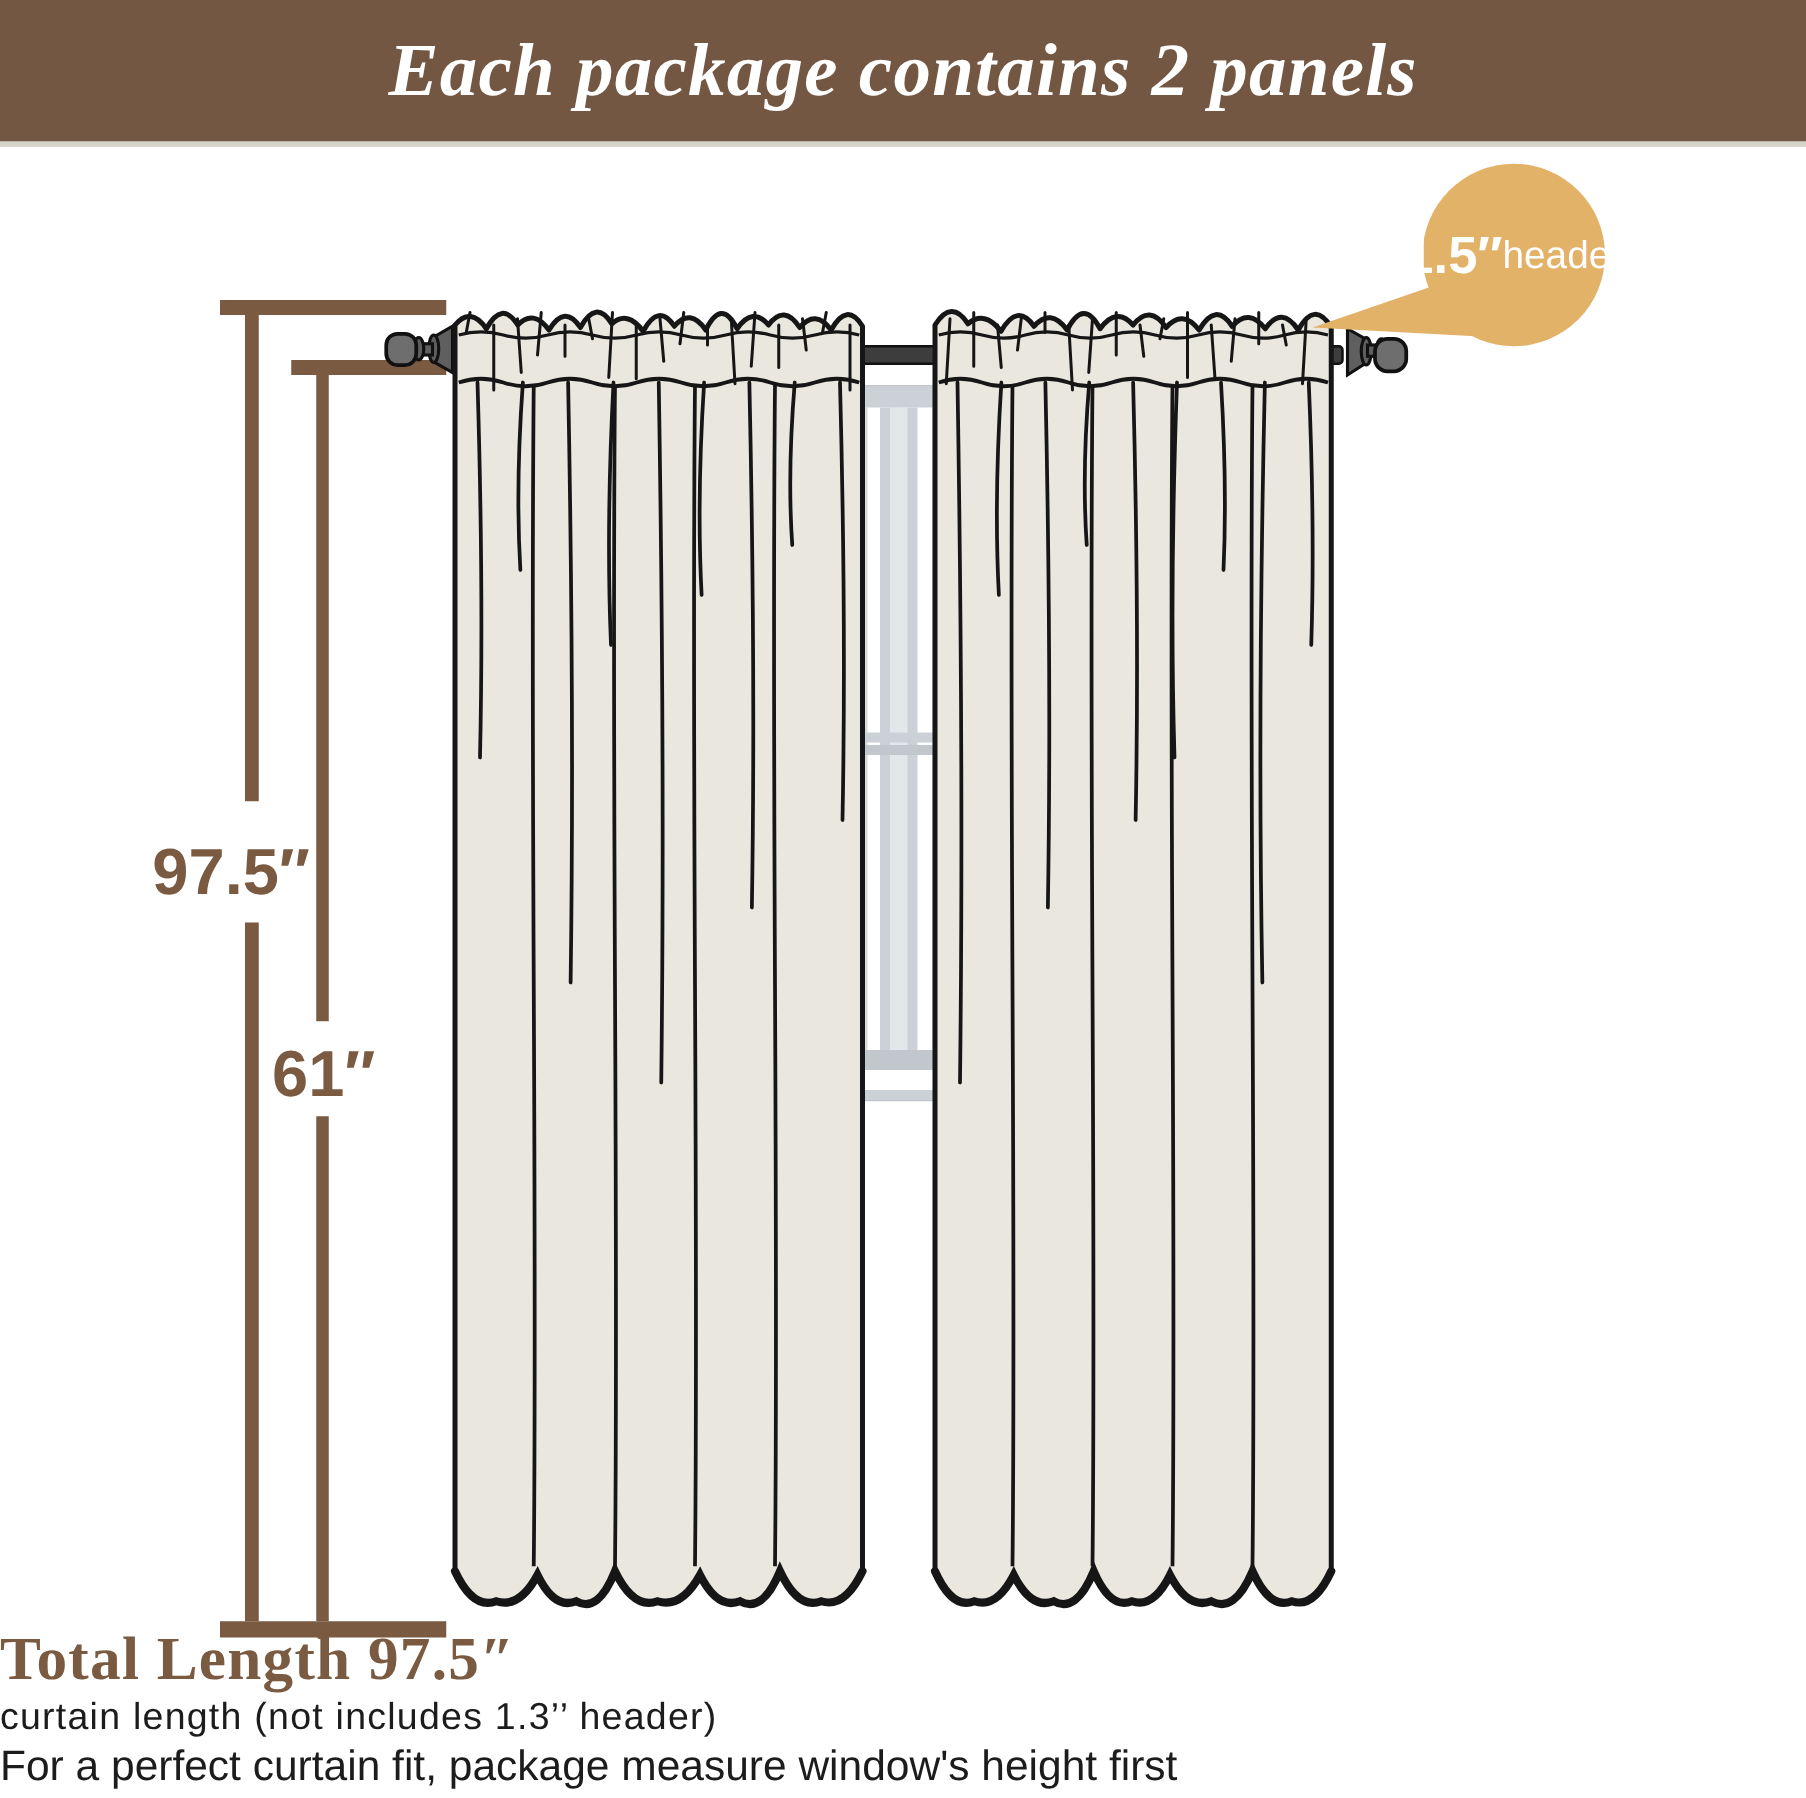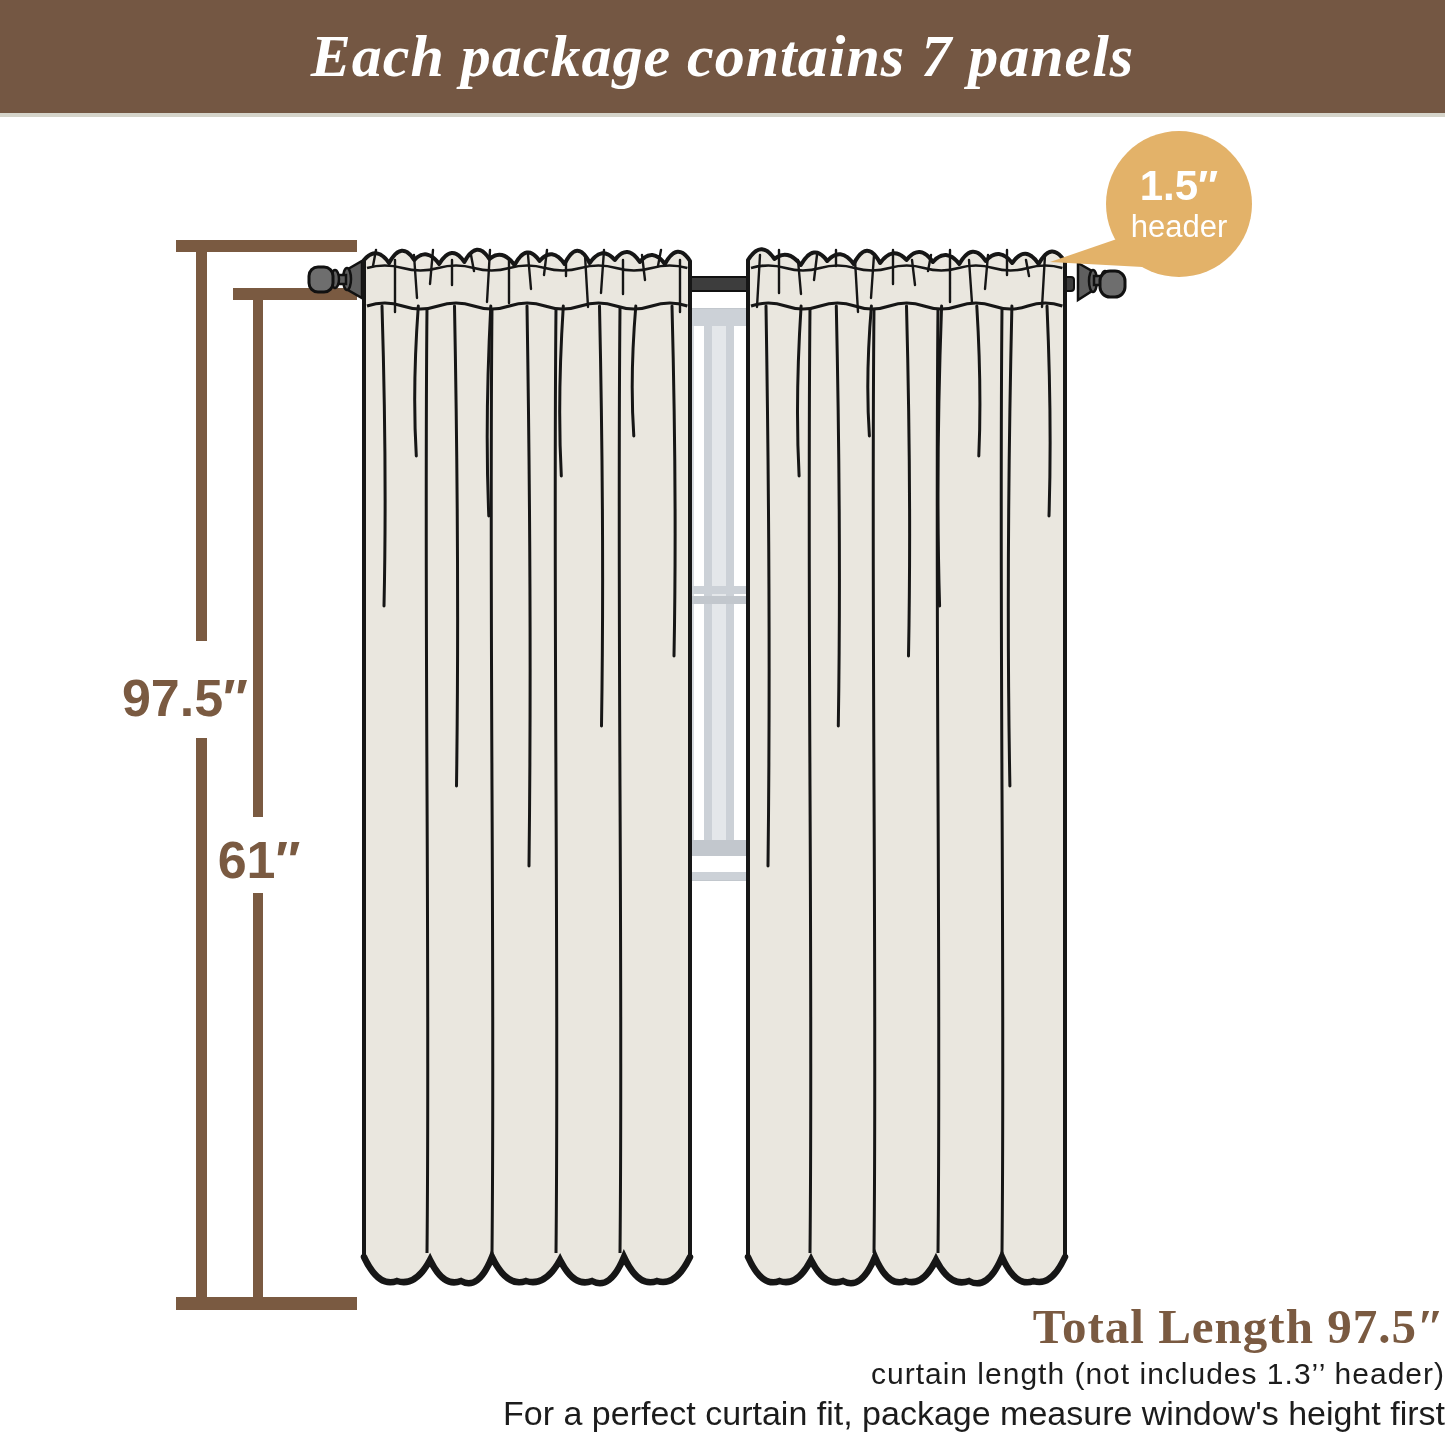--- a/index.html
+++ b/index.html
@@ -8,38 +8,38 @@
   .banner{position:absolute;left:0;top:0;width:1445px;height:113px;
           background:var(--c-banner);border-bottom:4px solid var(--c-banner-edge);
           display:flex;align-items:center;justify-content:center;}
   .banner h1{margin:0;font-family:"Liberation Serif",serif;font-style:italic;font-weight:bold;
              font-size:60px;color:var(--c-white);letter-spacing:1px;}
   svg.scene{position:absolute;left:0;top:0;}
   .meas-label{position:absolute;color:var(--c-brown);font-weight:bold;font-size:52px;
               font-family:"Liberation Sans",sans-serif;}
   .label-total{left:100px;top:668px;width:148px;text-align:right;}
   .label-curtain{left:209px;top:830px;width:100px;text-align:center;}
-  .callout{position:absolute;left:1106px;top:131px;width:146px;height:146px;border-radius:50%;
-           background:var(--c-gold);display:flex;flex-direction:column;align-items:center;
+  .callout{position:absolute;left:1138px;top:131px;width:146px;height:146px;border-radius:50%;
+           background:var(--c-gold);display:flex;flex-direction:row;align-items:center;
            justify-content:center;text-align:center;}
   .callout .size{color:var(--c-white);font-weight:bold;font-size:42px;line-height:46px;}
   .callout .word{color:var(--c-white);font-weight:normal;font-size:31px;line-height:36px;}
-  .footer{position:absolute;left:0;top:1300px;width:1445px;text-align:right;}
+  .footer{position:absolute;left:0;top:1300px;width:1445px;text-align:left;}
   .footer .title{font-family:"Liberation Serif",serif;font-weight:bold;font-size:49px;
                  line-height:54px;color:var(--c-brown);letter-spacing:1px;}
   .footer .note1{margin-top:3px;font-size:30px;line-height:34px;color:var(--c-ink);letter-spacing:1px;}
   .footer .note2{margin-top:3px;font-size:34px;line-height:38px;color:var(--c-ink);}
 </style>
 </head>
 <body>
 
 <div class="page" style="--c-banner: #745743; --c-banner-edge: #d5d4ca; --c-brown: #7a5a41; --c-gold: #e3b269; --c-white: #ffffff; --c-ink: #1c1c1c;">
 
   <header class="banner">
-    <h1>Each package contains 7 panels</h1>
+    <h1>Each package contains 2 panels</h1>
   </header>
 
   <svg class="scene" width="1445" height="1438" viewBox="0 0 1445 1438">
     <g id="g-measure">
         <rect x="176" y="240" width="181" height="12" fill="#7a5a41"></rect>
         <rect x="196" y="252" width="11" height="389" fill="#7a5a41"></rect>
         <rect x="196" y="738" width="11" height="559" fill="#7a5a41"></rect>
         <rect x="233" y="288" width="124" height="12" fill="#7a5a41"></rect>
         <rect x="253" y="300" width="10" height="517" fill="#7a5a41"></rect>
         <rect x="253" y="893" width="10" height="404" fill="#7a5a41"></rect>

